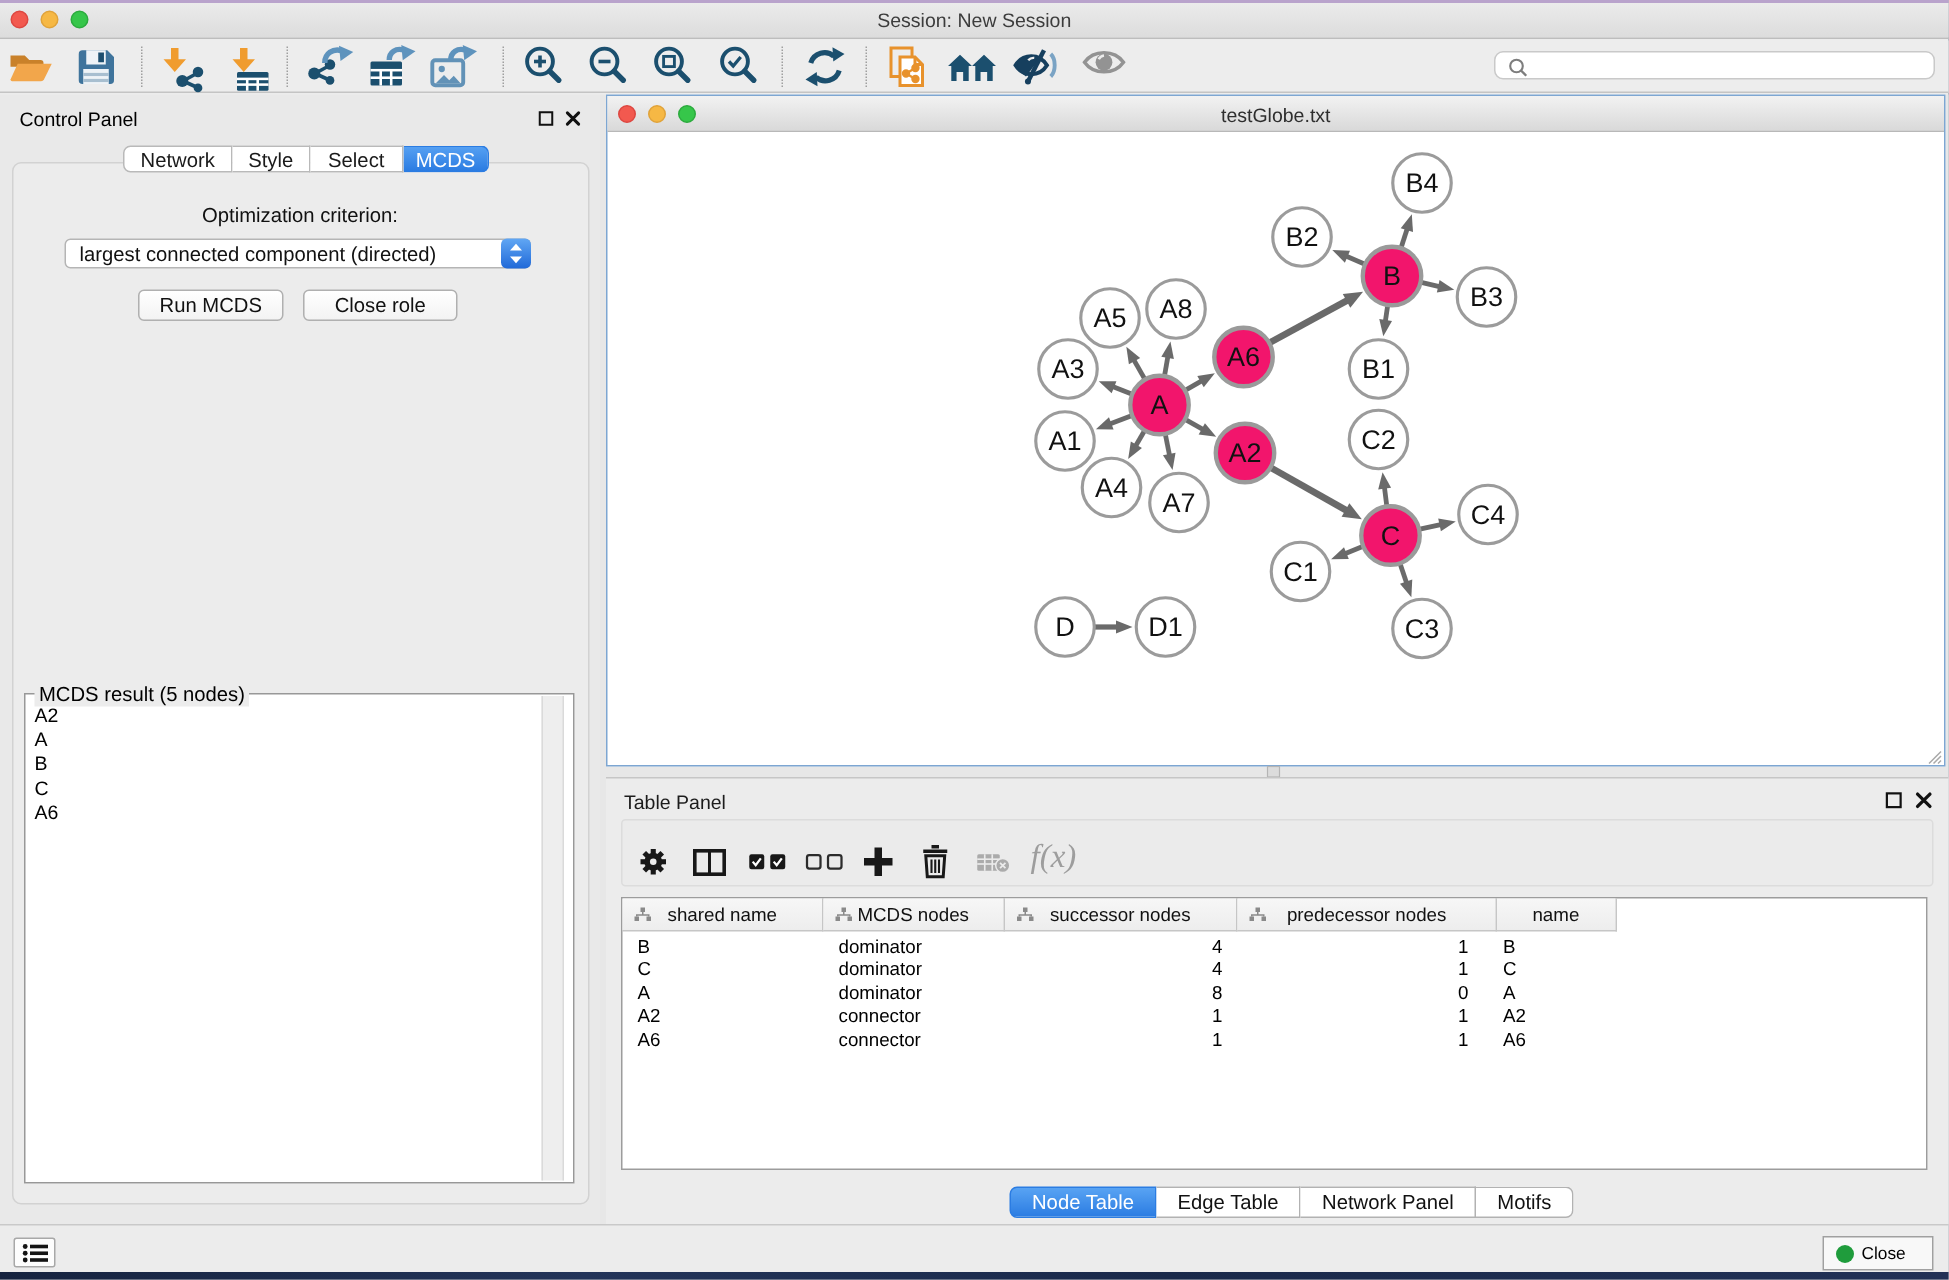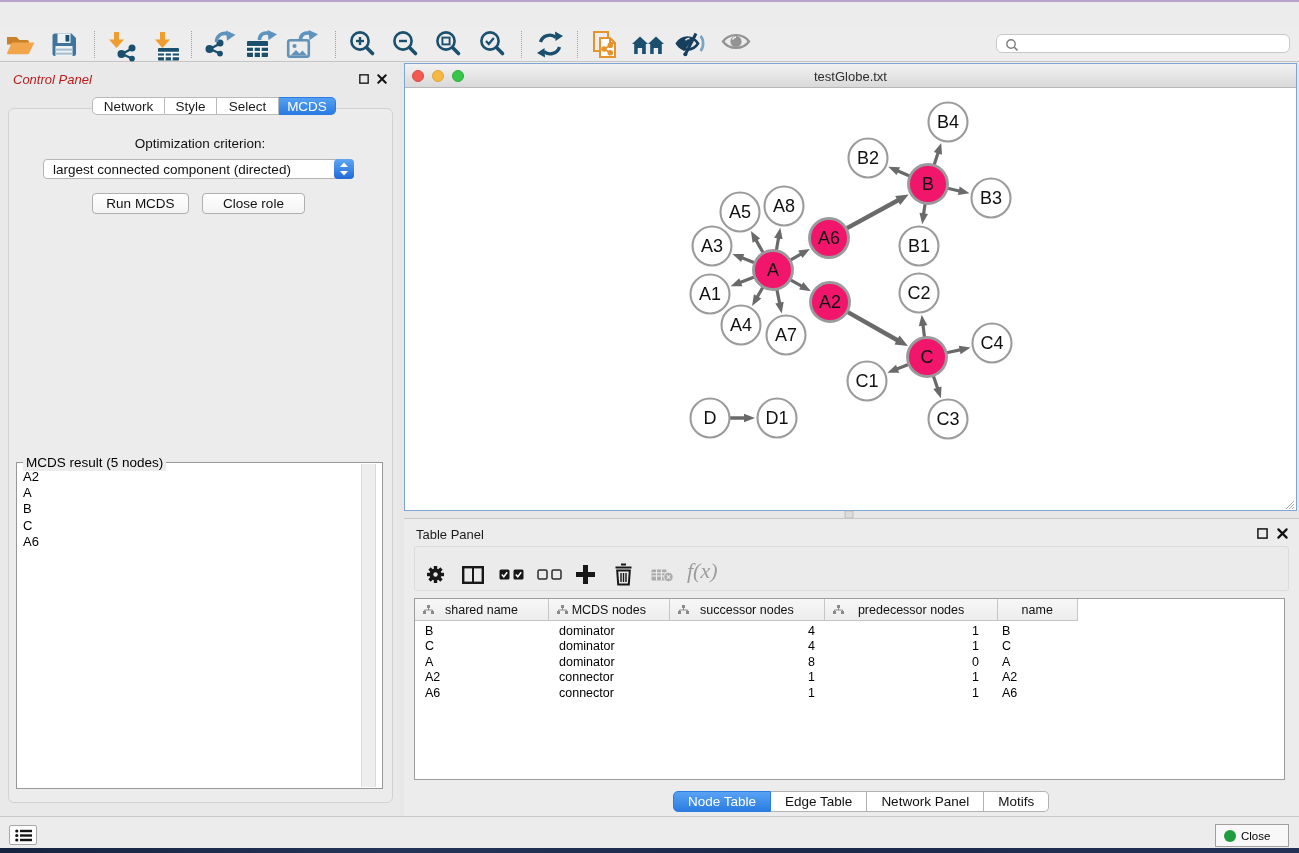--- a/index.html
+++ b/index.html
@@ -15,25 +15,25 @@
 .tl { position:absolute; width:12px; height:12px; border-radius:50%; }
 .tl.r { background:#f2594f; border:0.5px solid #dd4741; }
 .tl.y { background:#f6b844; border:0.5px solid #e0a33a; }
 .tl.g { background:#36c64a; border:0.5px solid #2cab3e; }
 #toolbar { left:0; top:27px; width:1299px; height:35px; background:#ededed; border-bottom:1px solid #c4c4c4; }
 .sep { position:absolute; top:4px; height:27px; width:0px; border-left:1px dotted #9f9f9f; }
 #searchbox { position:absolute; left:996px; top:7px; width:294px; height:19px; background:#fff;
   border:1px solid #c9c9c9; border-radius:6px; }
 
 #cpanel { left:0; top:63px; width:400px; height:753px; background:#e9e9e9; }
-#cpanel .hdr { position:absolute; left:13px; top:9px; font-size:13px; color:#b91c1c;font-style:italic; }
+#cpanel .hdr { position:absolute; left:13px; top:9px; font-size:13px; color:#000000; }
 .paneicons { position:absolute; font-size:13px; color:#111; }
 #cpbody { position:absolute; left:8px; top:45px; width:385px; height:695px;
   background:#ececec; border:1px solid #d2d2d2; border-radius:6px; }
-#cptabs { position:absolute; left:92px; top:34px; height:32px; display:flex; z-index:5; }
+#cptabs { position:absolute; left:82px; top:34px; height:32px; display:flex; z-index:5; }
 #cptabs .tab { height:18px; line-height:18px; font-size:13.5px; color:#1a1a1a;
   background:#fff; border:1px solid #b9b9b9; border-left:none; text-align:center; }
 #cptabs .tab:first-child { border-left:1px solid #b9b9b9; border-radius:5px 0 0 5px; }
 #cptabs .tab { text-align:center; box-sizing:border-box; }
 #cptabs .tab.sel { background:linear-gradient(#55a0f2,#2b7ce2); color:#fff; border-color:#2b7ce2;
   border-radius:0 5px 5px 0; }
 #optlabel { position:absolute; left:0; width:400px; top:73px; text-align:center; font-size:13.5px; color:#111; }
 #combo { position:absolute; left:43px; top:96px; width:311px; height:20px; background:#fff;
   border:1px solid #b5b5b5; border-radius:4px; font-size:13.5px; color:#111; line-height:19px; padding-left:9px; }
 #combo .cap { position:absolute; right:-1px; top:-1px; width:20px; height:20px; border-radius:4px;
@@ -78,20 +78,26 @@
 #membtn { position:absolute; left:1215px; top:7px; width:74px; height:23px; background:#f8f8f8;
   border:1px solid #a0a0a0; font-size:11.5px; color:#000; }
 #dstrip { left:0; top:848px; width:1299px; height:5px;
   background:linear-gradient(90deg,#16233f,#233459 30%,#1a294a 60%,#223156); }
 svg { position:absolute; overflow:visible; }
 </style>
 </head>
 <body>
 <div id="screen">
 <div class="abs" id="topline"></div>
+<div class="abs" id="titlebar">
+  <div class="tl r" style="left:7px; top:5px;"></div>
+  <div class="tl y" style="left:27px; top:5px;"></div>
+  <div class="tl g" style="left:47px; top:5px;"></div>
+  <div class="title">Session: New Session</div>
+</div>
 <div class="abs" id="toolbar">
 
   <svg style="left:5px;top:6px" width="31" height="25" viewBox="0 0 31 25">
     <path d="M2 4 h9.5 l3 3 h7.5 a2 2 0 0 1 2 2 v2.5 h-22 z" fill="#c9812a"></path>
     <path d="M2 20 L6.8 9.5 h22.7 L24.3 20 a2.2 2.2 0 0 1 -1.9 1.2 H3 A1.4 1.4 0 0 1 2 20 z" fill="#f2a64b"></path>
   </svg>
 
   <svg style="left:51px;top:5px" width="26" height="26" viewBox="0 0 26 26">
     <path d="M1.5 4 a2.5 2.5 0 0 1 2.5-2.5 h16.5 L25 6 v15.5 a2.5 2.5 0 0 1 -2.5 2.5 h-18.5 A2.5 2.5 0 0 1 1.5 21.5 z" fill="#3f749c"></path>
     <rect x="6.5" y="1.5" width="13" height="9.5" fill="#eef3f7"></rect>

